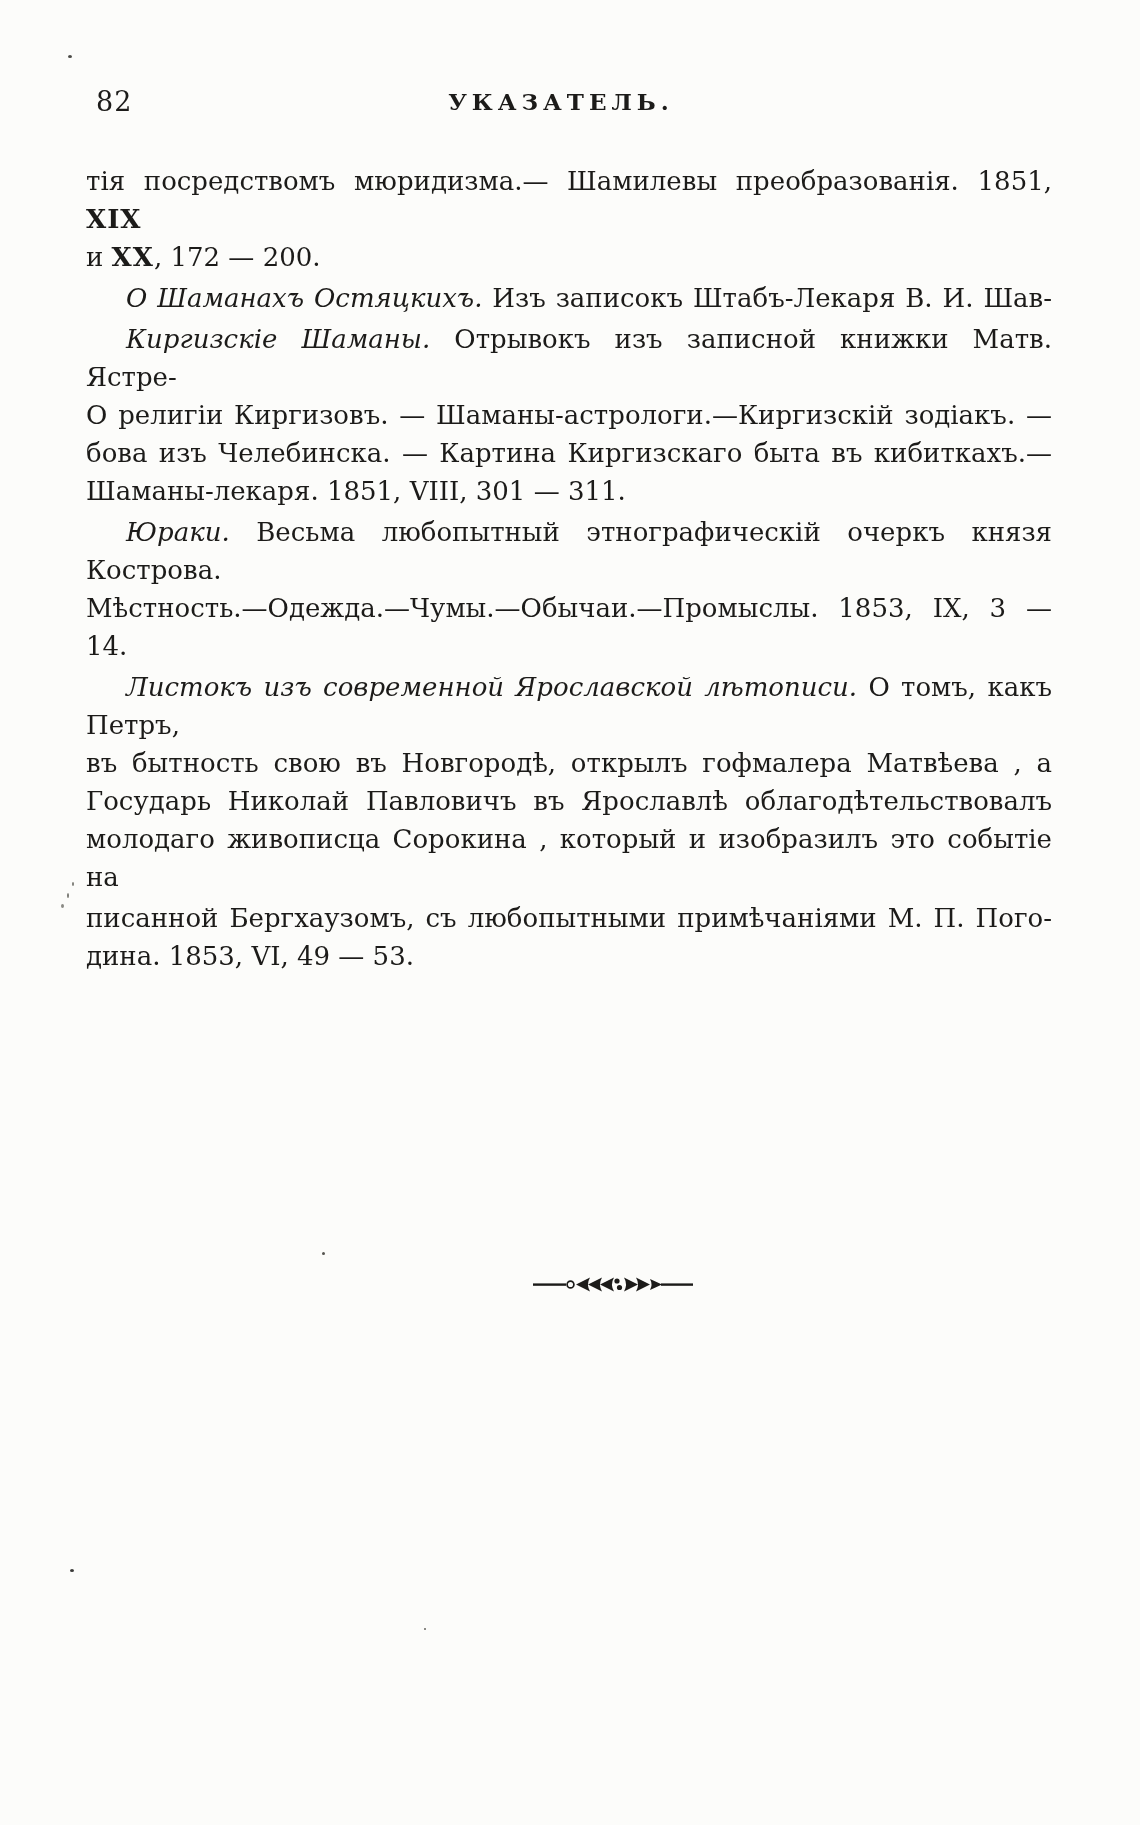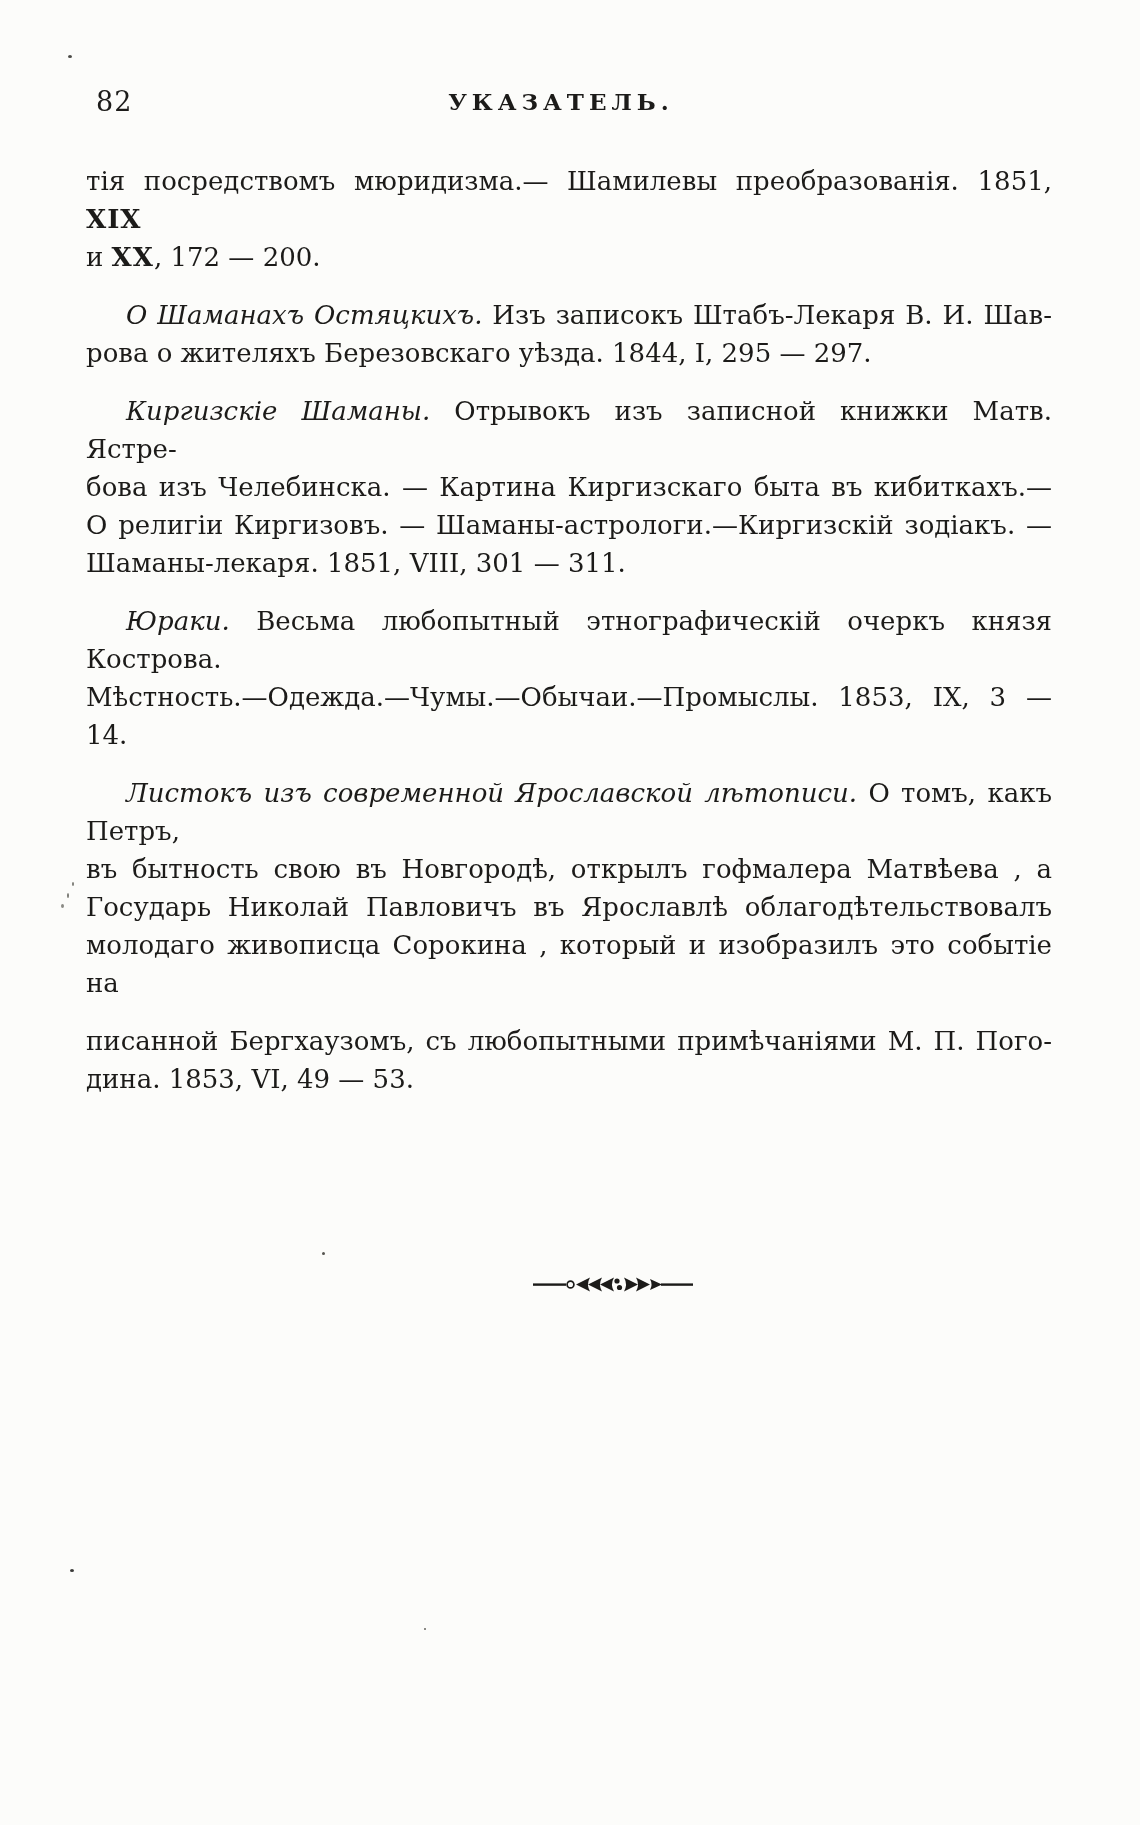--- a/index.html
+++ b/index.html
@@ -18,21 +18,21 @@
   .pagenum {
     position: absolute; left: 10px; top: 0;
     font-size: 27px; letter-spacing: 1px;
   }
   .running-title {
     position: absolute; left: 0; right: 16px; top: 2px;
     text-align: center;
     font-size: 23px; font-weight: 700; letter-spacing: 5px;
   }
   .entries { width: 100%; }
-  .para { margin-top: 20px; }
+  .para { margin-top: 3px; }
   .para:first-child { margin-top: 16px; }
   .line {
     font-size: 26px;
     line-height: 38px;
     text-align: justify;
     text-align-last: justify;
     white-space: normal;
   }
   .line.end { text-align-last: left; }
   .line.indent { text-indent: 40px; }
@@ -64,26 +64,25 @@
     <span class="running-title">УКАЗАТЕЛЬ.</span>
   </div>
 
   <div class="entries" id="entries">
       <div class="para">
         <div class="line"><span class="seg-r">тія посредствомъ мюридизма.— Шамилевы преобразованія. 1851, </span><span class="seg-b">XIX</span></div>
         <div class="line end"><span class="seg-r">и </span><span class="seg-b">XX</span><span class="seg-r">, 172 — 200.</span></div>
       </div>
       <div class="para">
         <div class="line indent"><span class="seg-i">О Шаманахъ Остяцкихъ.</span><span class="seg-r"> Изъ записокъ Штабъ-Лекаря В. И. Шав-</span></div>
-        <div class="line end"><span class="seg-r">рова о жителяхъ Березовскаго уѣзда. 1844, I, 295 — 297.</span></div>
       </div>
       <div class="para">
         <div class="line indent"><span class="seg-i">Киргизскіе Шаманы.</span><span class="seg-r"> Отрывокъ изъ записной книжки Матв. Ястре-</span></div>
+        <div class="line"><span class="seg-r">О религіи Киргизовъ. — Шаманы-астрологи.—Киргизскій зодіакъ. —</span></div>
         <div class="line"><span class="seg-r">бова изъ Челебинска. — Картина Киргизскаго быта въ кибиткахъ.—</span></div>
-        <div class="line"><span class="seg-r">О религіи Киргизовъ. — Шаманы-астрологи.—Киргизскій зодіакъ. —</span></div>
         <div class="line end"><span class="seg-r">Шаманы-лекаря. 1851, VIII, 301 — 311.</span></div>
       </div>
       <div class="para">
         <div class="line indent"><span class="seg-i">Юраки.</span><span class="seg-r"> Весьма любопытный этнографическій очеркъ князя Кострова.</span></div>
         <div class="line"><span class="seg-r">Мѣстность.—Одежда.—Чумы.—Обычаи.—Промыслы. 1853, IX, 3 — 14.</span></div>
       </div>
       <div class="para">
         <div class="line indent"><span class="seg-i">Листокъ изъ современной Ярославской лѣтописи.</span><span class="seg-r"> О томъ, какъ Петръ,</span></div>
         <div class="line"><span class="seg-r">въ бытность свою въ Новгородѣ, открылъ гофмалера Матвѣева , а</span></div>
         <div class="line"><span class="seg-r">Государь Николай Павловичъ въ Ярославлѣ облагодѣтельствовалъ</span></div>

